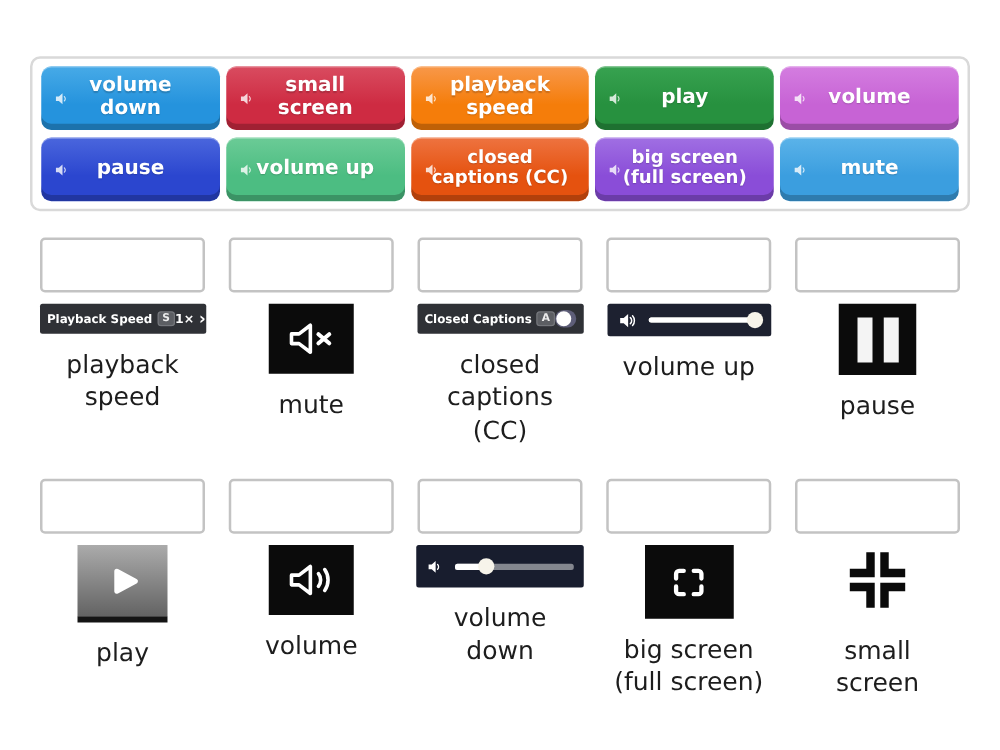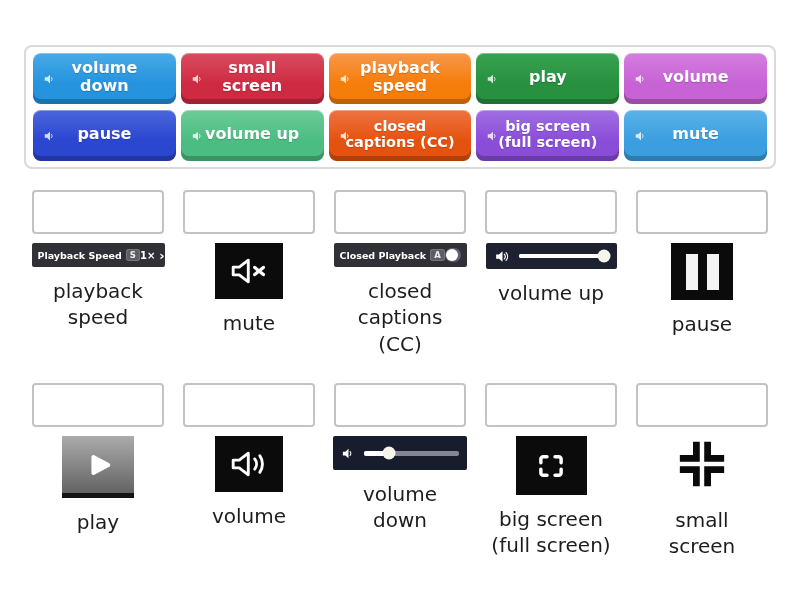--- a/index.html
+++ b/index.html
@@ -196,21 +196,21 @@
             </svg>
         </div>
       </div>
       <div class="mlabel">mute</div>
     </div>
 
     <div class="cell">
       <div class="slot"></div>
       <div class="iconwrap">
         <div class="ctrlbar">
-          <span class="cb-title">Closed Playback</span>
+          <span class="cb-title">Closed Captions</span>
           <span class="cb-badge">A</span>
           <span class="cb-spacer"></span>
           <span class="cb-toggle">
               <span class="cb-knob"></span>
             </span>
         </div>
       </div>
       <div class="mlabel mw112">closed captions (CC)</div>
     </div>
 

